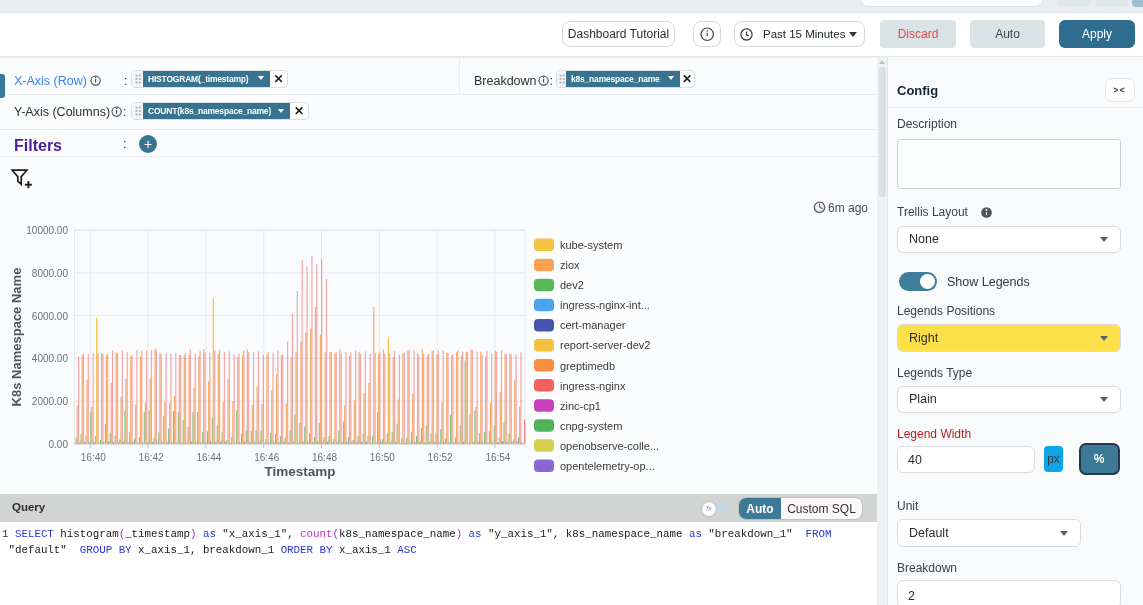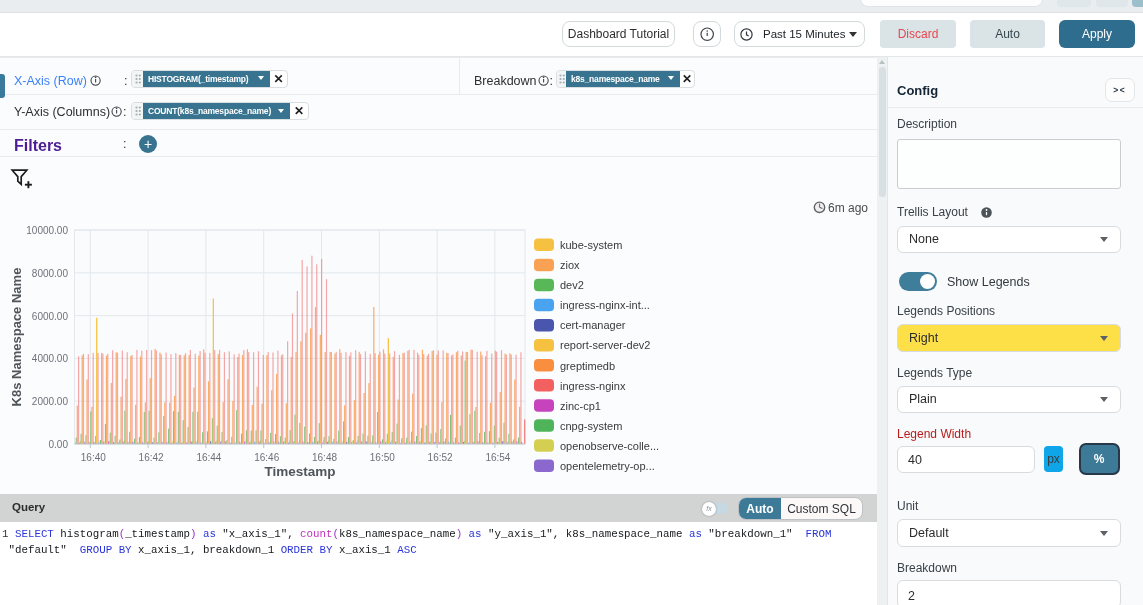--- a/index.html
+++ b/index.html
@@ -727,20 +727,20 @@
 </div>
 
 <div style="position:absolute;left:897px;top:426.5px;font-size:12px;color:#b91c1c;font-weight:normal;white-space:nowrap">Legend Width</div>
 <div class="abs" style="left:897px;top:445.5px;width:138px;height:27.5px;border:1px solid #d8dcde;border-radius:6px;background:#fff"></div>
 <div style="position:absolute;left:908px;top:452.5px;font-size:12.5px;color:#2c2c2c;font-weight:normal;white-space:nowrap">40</div>
 <div class="abs" style="left:1044px;top:446px;width:19px;height:26px;background:#0ea5e9;border-radius:4px;display:flex;align-items:center;justify-content:center;font-size:12px;color:#3b3b3b">px</div>
 <div class="abs" style="left:1078.5px;top:443px;width:41px;height:32px;background:#3d7a97;border:2px solid #273849;border-radius:7px;display:flex;align-items:center;justify-content:center;font-size:12px;font-weight:bold;color:#fff">%</div>
 
 <div style="position:absolute;left:897px;top:499px;font-size:12px;color:#3a4148;font-weight:normal;white-space:nowrap">Unit</div>
 
-<div style="position:absolute;left:897px;top:519px;width:224px;height:28px;border:1px solid #d8dcde;border-radius:6px;background:#fff;box-sizing:border-box">
+<div style="position:absolute;left:897px;top:519px;width:184px;height:28px;border:1px solid #d8dcde;border-radius:6px;background:#fff;box-sizing:border-box">
   <span style="position:absolute;left:11px;top:50%;transform:translateY(-50%);font-size:12.5px;color:#2c2c2c">Default</span>
   <span style="position:absolute;right:12px;top:50%;margin-top:-2px;width:0;height:0;border-left:4.5px solid transparent;border-right:4.5px solid transparent;border-top:5px solid #5b6166"></span>
 </div>
 
 <div style="position:absolute;left:897px;top:561px;font-size:12px;color:#3a4148;font-weight:normal;white-space:nowrap">Breakdown</div>
 <div class="abs" style="left:897px;top:580px;width:224px;height:28px;border:1px solid #d8dcde;border-radius:6px;background:#fff"></div>
 <div style="position:absolute;left:908px;top:589px;font-size:12.5px;color:#2c2c2c;font-weight:normal;white-space:nowrap">2</div>
 
 </body></html>

